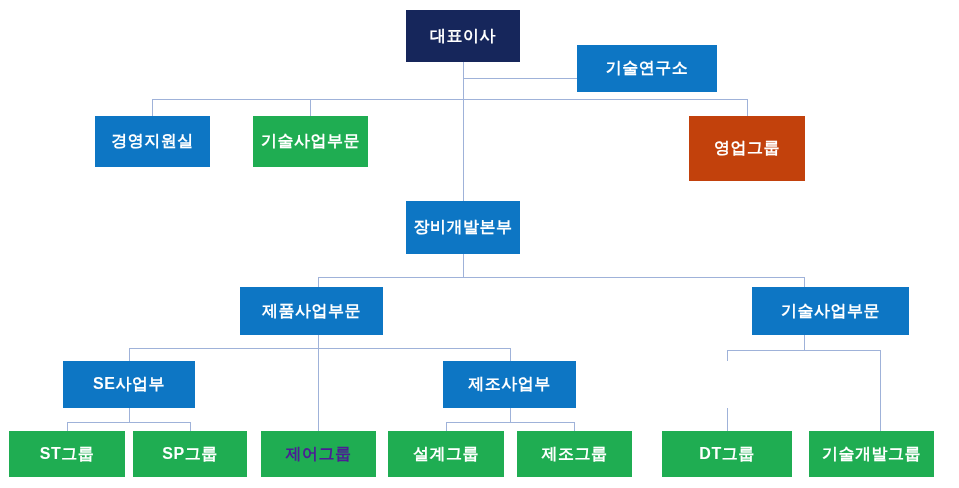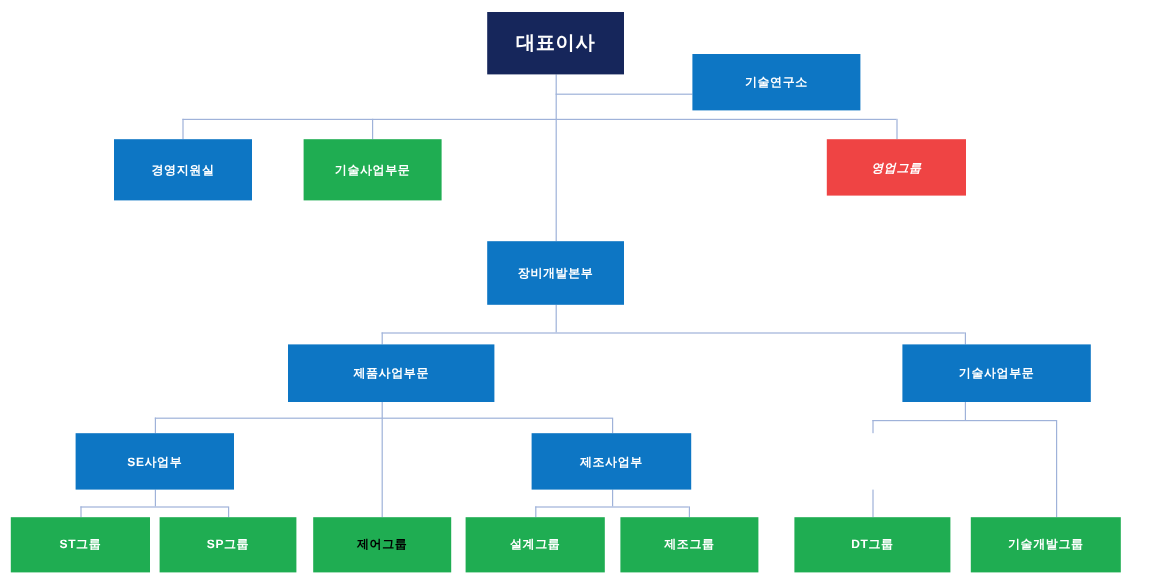--- a/index.html
+++ b/index.html
@@ -15,21 +15,21 @@
     background: #ffffff;
     overflow: hidden;
   }
   .org-node {
     position: absolute;
     display: flex;
     align-items: center;
     justify-content: center;
     color: #ffffff;
     font-weight: 700;
-    font-size: 10px;
+    font-size: 16px;
     letter-spacing: 0.5px;
     text-align: center;
     box-sizing: border-box;
     z-index: 2;
   }
   .org-node.level-0 { font-size: 16px; }
   .connector {
     position: absolute;
     background: #9fb2d9;
     z-index: 1;
@@ -71,45 +71,45 @@
     </div>
     <div class="org-node level-1" style="left: 577px; top: 45px; width: 140px; height: 47px; background: rgb(13, 118, 196); color: rgb(255, 255, 255);">
       <span>기술연구소</span>
     </div>
     <div class="org-node level-1" style="left: 95px; top: 116px; width: 115px; height: 51px; background: rgb(13, 118, 196); color: rgb(255, 255, 255);">
       <span>경영지원실</span>
     </div>
     <div class="org-node level-1" style="left: 253px; top: 116px; width: 115px; height: 51px; background: rgb(31, 173, 82); color: rgb(255, 255, 255);">
       <span>기술사업부문</span>
     </div>
-    <div class="org-node level-1" style="left: 689px; top: 116px; width: 116px; height: 47px; background: #ef4444; color: rgb(255, 255, 255); font-style: italic;">
+    <div class="org-node level-1" style="left: 689px; top: 116px; width: 116px; height: 65px; background: #c2410c; color: rgb(255, 255, 255);">
       <span>영업그룹</span>
     </div>
     <div class="org-node level-1" style="left: 406px; top: 201px; width: 114px; height: 53px; background: rgb(13, 118, 196); color: rgb(255, 255, 255);">
       <span>장비개발본부</span>
     </div>
-    <div class="org-node level-2" style="left: 240px; top: 287px; width: 172px; height: 48px; background: rgb(13, 118, 196); color: rgb(255, 255, 255);">
+    <div class="org-node level-2" style="left: 240px; top: 287px; width: 143px; height: 48px; background: rgb(13, 118, 196); color: rgb(255, 255, 255);">
       <span>제품사업부문</span>
     </div>
     <div class="org-node level-2" style="left: 726px; top: 287px; width: 157px; height: 48px; background: rgb(13, 118, 196); color: rgb(255, 255, 255); margin-left: 26px;">
       <span>기술사업부문</span>
     </div>
     <div class="org-node level-3" style="left: 63px; top: 361px; width: 132px; height: 47px; background: rgb(13, 118, 196); color: rgb(255, 255, 255);">
       <span>SE사업부</span>
     </div>
     <div class="org-node level-3" style="left: 443px; top: 361px; width: 133px; height: 47px; background: rgb(13, 118, 196); color: rgb(255, 255, 255);">
       <span>제조사업부</span>
     </div>
     <div class="org-node level-4" style="left: 9px; top: 431px; width: 116px; height: 46px; background: rgb(31, 173, 82); color: rgb(255, 255, 255);">
       <span>ST그룹</span>
     </div>
     <div class="org-node level-4" style="left: 133px; top: 431px; width: 114px; height: 46px; background: rgb(31, 173, 82); color: rgb(255, 255, 255);">
       <span>SP그룹</span>
     </div>
-    <div class="org-node level-4" style="left: 261px; top: 431px; width: 115px; height: 46px; background: rgb(31, 173, 82); color: #000000;">
+    <div class="org-node level-4" style="left: 261px; top: 431px; width: 115px; height: 46px; background: rgb(31, 173, 82); color: #4c1d95;">
       <span>제어그룹</span>
     </div>
     <div class="org-node level-4" style="left: 388px; top: 431px; width: 116px; height: 46px; background: rgb(31, 173, 82); color: rgb(255, 255, 255);">
       <span>설계그룹</span>
     </div>
     <div class="org-node level-4" style="left: 517px; top: 431px; width: 115px; height: 46px; background: rgb(31, 173, 82); color: rgb(255, 255, 255);">
       <span>제조그룹</span>
     </div>
     <div class="org-node level-4" style="left: 662px; top: 431px; width: 130px; height: 46px; background: rgb(31, 173, 82); color: rgb(255, 255, 255);">
       <span>DT그룹</span>

